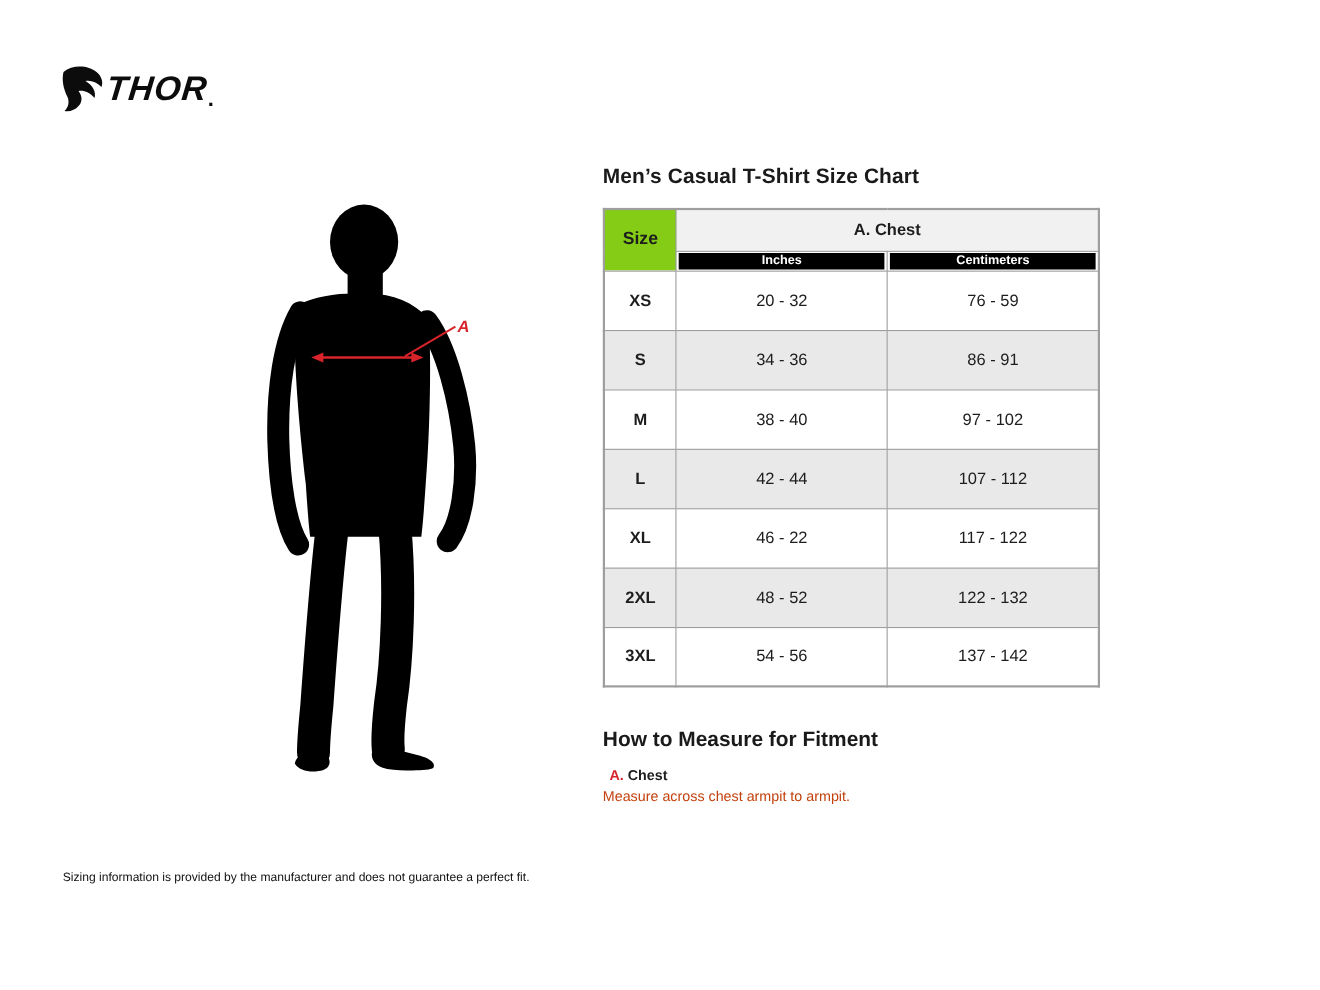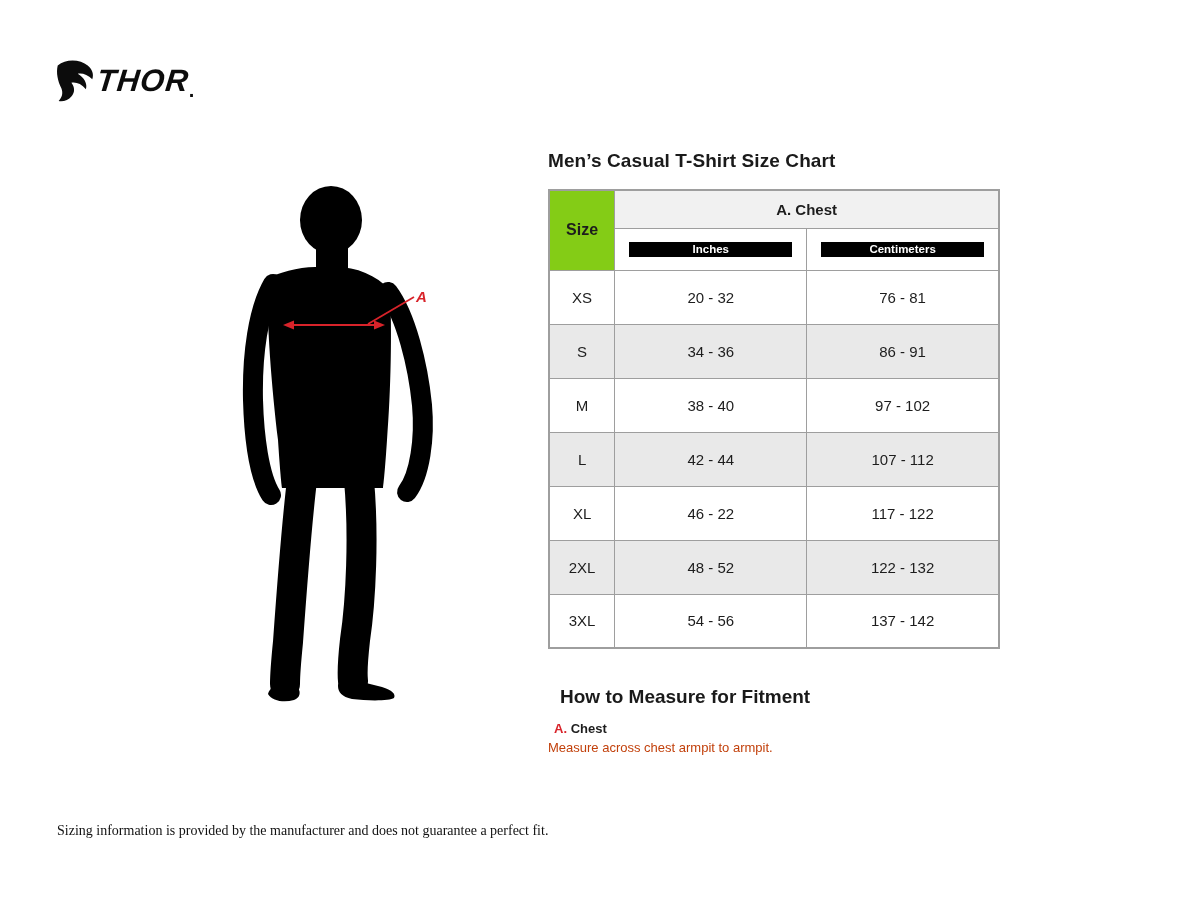--- a/index.html
+++ b/index.html
@@ -20,34 +20,34 @@
   .figure { position:absolute; left:240px; top:180px; width:220px; height:540px; }
   .figure svg { width:100%; height:100%; }
   .figure text { font-family:"Liberation Sans", sans-serif; }
   
   .content { position:absolute; left:548px; top:150px; width:452px; }
   h1.title { font-size:19px; font-weight:bold; color:#1a1a1a; margin:0 0 17px 0; letter-spacing:0.1px; }
   table.size-table { border-collapse:collapse; width:452px; border:2px solid #9e9e9e; }
   table.size-table th, table.size-table td { border:1px solid #9e9e9e; text-align:center; vertical-align:middle; }
   th.size-h { width:66px; background:#84cc16; font-size:16px; font-weight:bold; }
   th.group-h { background:#f1f1f1; font-size:15px; font-weight:bold; height:38px; }
-  tr.unit-row th { background:#ffffff; padding:12px; height:17px; width:193px; }
+  tr.unit-row th { background:#ffffff; padding:0; height:17px; width:193px; }
   .unit-band {
     margin:1px 2px; background:#000; color:#fff; font-size:11.5px; font-weight:bold;
     height:15px; line-height:15px; text-align:center;
   }
-  tbody th { font-size:15px; font-weight:normal; height:54px; }
+  tbody th { font-size:15px; font-weight:bold; height:54px; }
   tbody td { font-size:15px; height:54px; }
   tbody tr:nth-child(even) { background:#e9e9e9; }
   tbody tr:nth-child(odd) { background:#ffffff; }
-  h2.measure-heading { font-size:19px; font-weight:bold; color:#1a1a1a; margin:37px 0 13px 12px; }
+  h2.measure-heading { font-size:19px; font-weight:bold; color:#1a1a1a; margin:37px 0 13px 0; }
   .measure-item .key-line { font-size:13px; font-weight:bold; margin-left:6px; }
   .measure-item .key { color:#d8232a; }
   .measure-item p { font-size:13px; margin-top:4px; color:#c2410c; }
-  .disclaimer { position:absolute; left:57px; top:824px; font-size:14px; line-height:13px; color:#111;font-family:Liberation Serif, serif; }
+  .disclaimer { position:absolute; left:57px; top:792px; font-size:11px; line-height:13px; color:#111; }
 </style>
 </head>
 <body>
 
 <div class="page">
 
   <header class="logo">
     <svg class="logo-icon" viewBox="0 0 44 48" aria-hidden="true">
       <path fill="#0c0c0c" d="M3,7 C12,-1 28,0 36,7 C41,11 43,17 41,22 C36,17 30,15 25,16 C32,20 36,27 34,33 C29,27 23,25 18,26 C22,31 22,37 18,41 C15,45 9,47 4,46 C8,42 9,37 7,32 C3,24 1,15 3,7 Z"></path>
     </svg>
@@ -95,21 +95,21 @@
             </th>
           <th>
               <div class="unit-band">Centimeters</div>
             </th>
         </tr>
       </thead>
       <tbody>
         <tr>
           <th>XS</th>
           <td>20 - 32</td>
-          <td>76 - 81</td>
+          <td>76 - 59</td>
         </tr>
         <tr>
           <th>S</th>
           <td>34 - 36</td>
           <td>86 - 91</td>
         </tr>
         <tr>
           <th>M</th>
           <td>38 - 40</td>
           <td>97 - 102</td>

